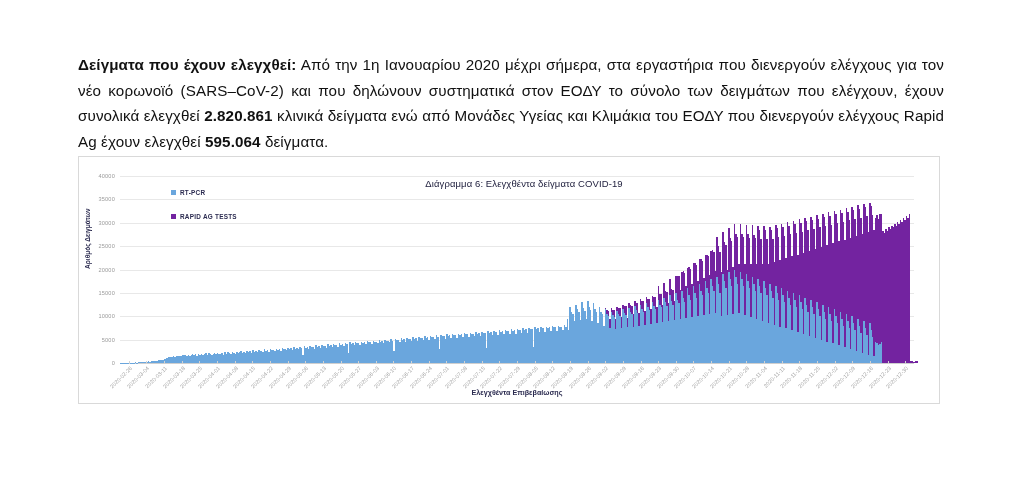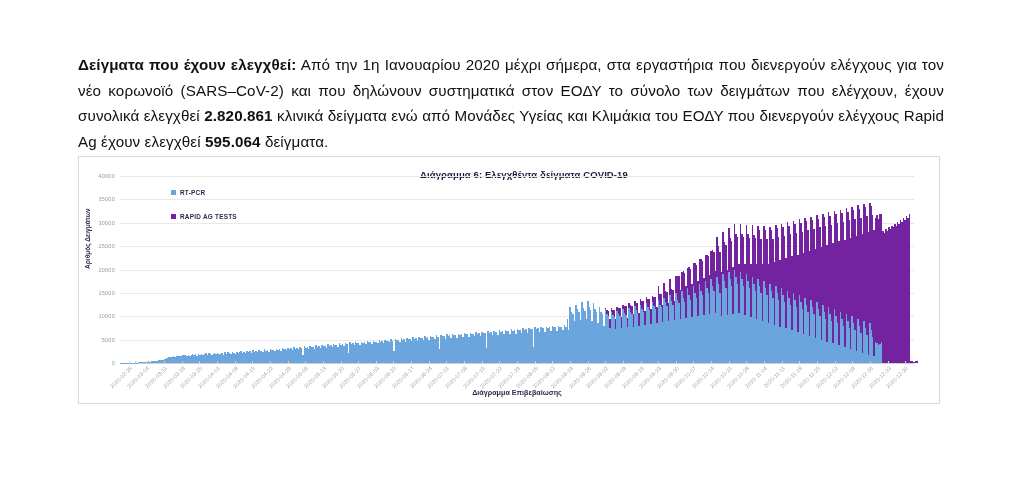--- a/index.html
+++ b/index.html
@@ -43,24 +43,24 @@
     top: 156px;
     width: 862px;
     height: 248px;
     background: #ffffff;
     border: 1px solid #d9d9d9;
     box-sizing: border-box;
   }
   .chart-title {
     position: absolute;
     left: 0; right: 0;
-    top: 12px;
+    top: 21px;
     text-align: center;
     font-size: 9.5px;
-    font-weight: 700;
+    font-weight: 400;
     color: #1b1b3a;
     letter-spacing: 0.1px;
     padding-left: 30px;
   }
 
   
   .plot-area {
     position: absolute;
     left: 41px;
     top: 19px;
@@ -2131,21 +2131,21 @@
         <div class="xtick-mark" style="left: 732.244px;"></div>
         <div class="xtick" style="left: 732.244px;">2020-12-09</div>
         <div class="xtick-mark" style="left: 749.889px;"></div>
         <div class="xtick" style="left: 749.889px;">2020-12-16</div>
         <div class="xtick-mark" style="left: 767.533px;"></div>
         <div class="xtick" style="left: 767.533px;">2020-12-23</div>
         <div class="xtick-mark" style="left: 785.178px;"></div>
         <div class="xtick" style="left: 785.178px;">2020-12-30</div>
       </div>
 
-    <div class="xaxis-title">Διάγραμμα Επιβεβαίωσης</div>
+    <div class="xaxis-title">Ελεγχθέντα Επιβεβαίωσης</div>
 
     <div class="legend">
       <div class="legend-row">
         <span class="legend-swatch pcr"></span>
         <span class="legend-label">RT-PCR</span>
       </div>
       <div class="legend-row">
         <span class="legend-swatch rapid"></span>
         <span class="legend-label">RAPID AG TESTS</span>
       </div>

